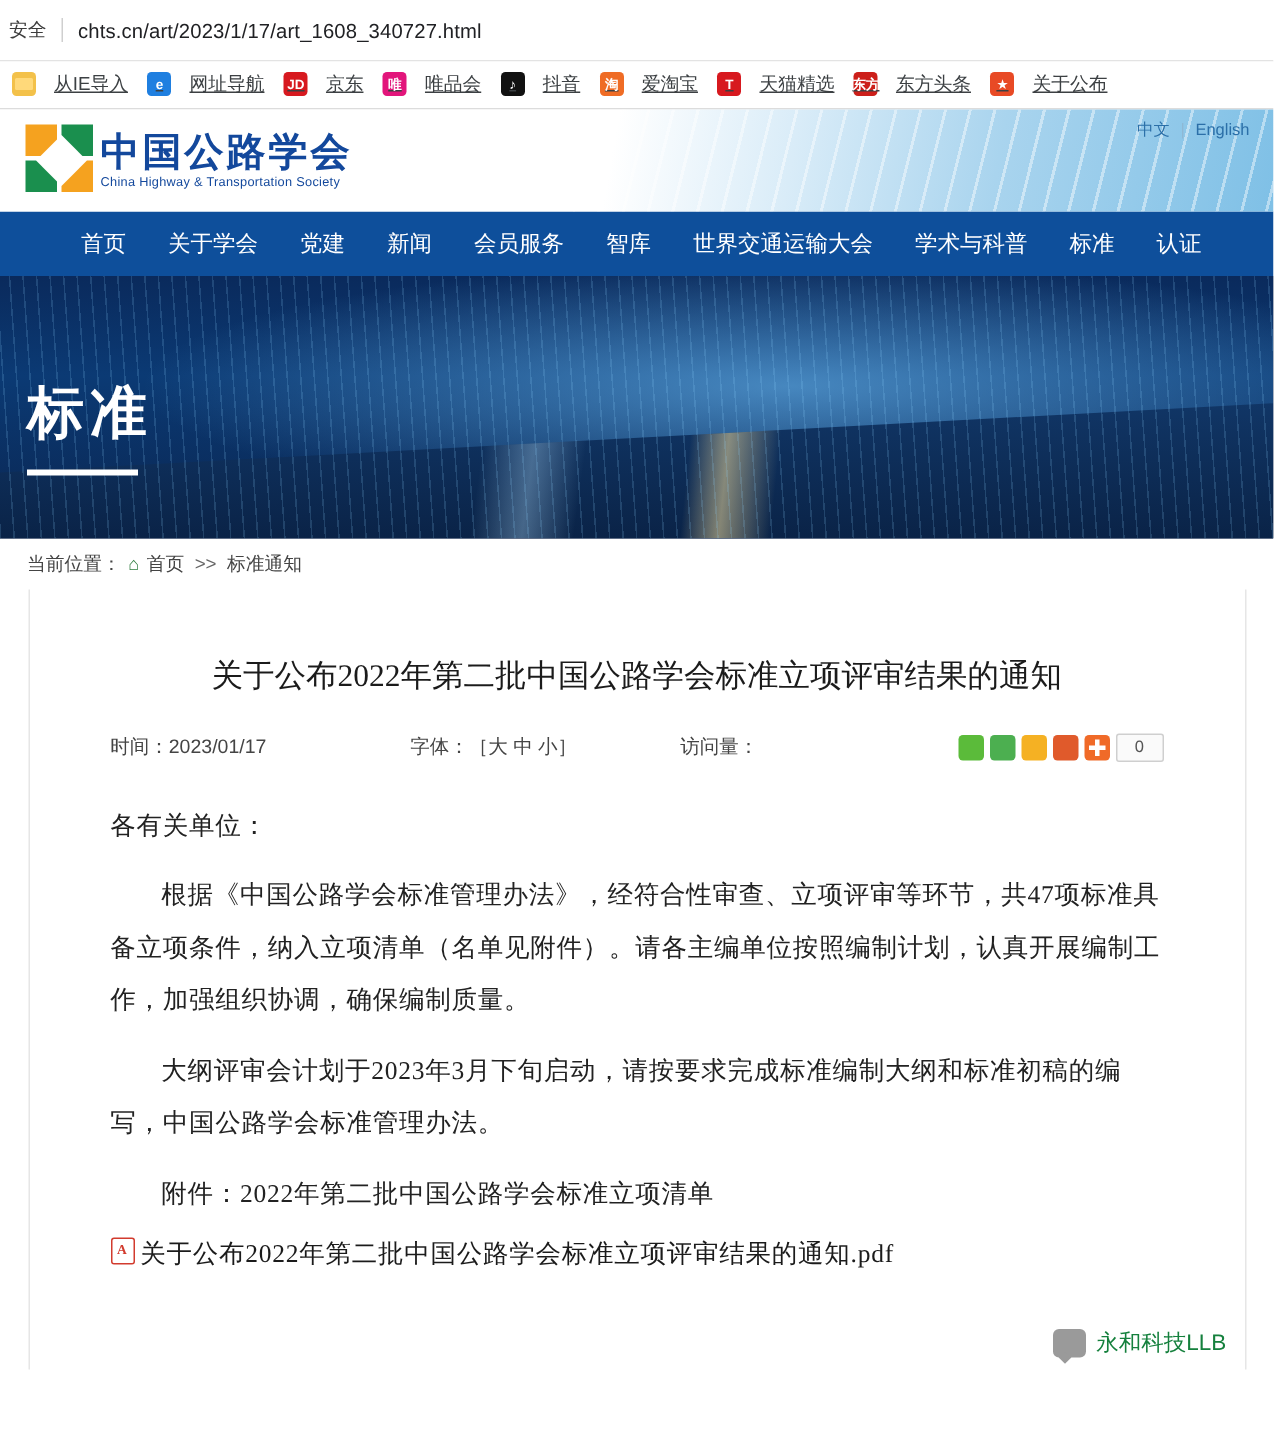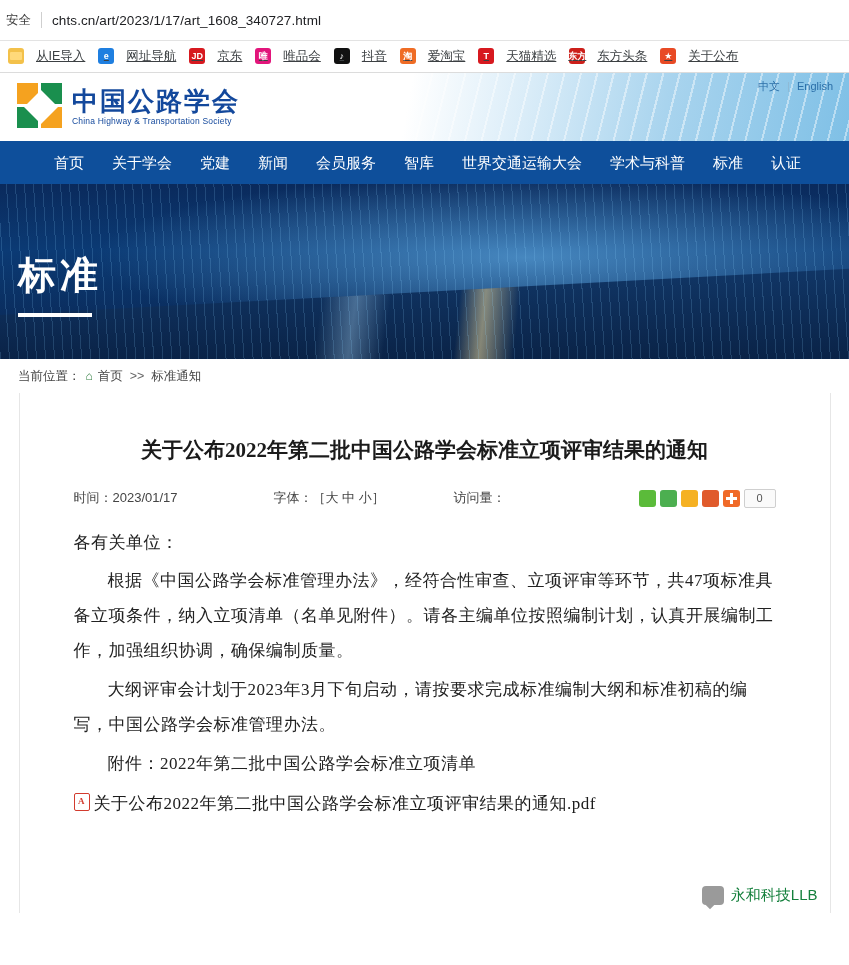--- a/index.html
+++ b/index.html
@@ -45,21 +45,21 @@
 
   
   .site-head{
     position:relative;height:68px;
     background:linear-gradient(100deg,#ffffff 0%,#ffffff 48%,#d9ecf8 62%,#a9d4ee 78%,#7fc0e6 100%);
     overflow:hidden;
   }
   .head-streaks{position:absolute;right:0;top:0;width:55%;height:100%;
     background:repeating-linear-gradient(104deg,rgba(255,255,255,.55) 0px,rgba(255,255,255,.55) 2px,rgba(255,255,255,0) 2px,rgba(255,255,255,0) 16px);
     opacity:.8;}
-  .logo{position:absolute;left:17px;top:10px;display:flex;align-items:center;gap:7px;}
+  .logo{position:absolute;left:17px;top:10px;display:flex;align-items:center;gap:2px;}
   .logo-mark{width:48px;height:48px;position:relative;}
   .logo-mark .q{position:absolute;width:21px;height:21px;}
   .logo-mark .q1{left:0;top:0;background:#f5a21f;}
   .logo-mark .q2{left:24px;top:0;background:#1a8f4e;}
   .logo-mark .q3{left:0;top:24px;background:#1a8f4e;}
   .logo-mark .q4{left:24px;top:24px;background:#f5a21f;}
   .logo-mark .mid{position:absolute;left:12px;top:12px;width:24px;height:24px;background:#fff;transform:rotate(45deg);}
   .logo-text-cn{font-family:"Liberation Serif","DejaVu Serif",serif;font-size:26px;color:#13489c;font-weight:bold;letter-spacing:2px;line-height:1.1;}
   .logo-text-en{font-size:8.5px;color:#13489c;letter-spacing:.2px;}
   .lang{position:absolute;right:16px;top:6px;font-size:11px;color:#2b6fa8;}
@@ -112,21 +112,21 @@
 
   
   .page-wrap{display:flex;justify-content:center;background:#fff;}
   .article{
     width:812px;box-sizing:border-box;
     border-left:1px solid #e6e6e6;border-right:1px solid #e6e6e6;
     padding:24px 54px 0 54px;background:#fff;min-height:520px;
     position:relative;
   }
   .art-title{
-    text-align:center;font-size:21px;color:#1b1b1b;font-weight:bold;
+    text-align:center;font-size:21px;color:#1b1b1b;font-weight:normal;
     line-height:1.5;padding:18px 0 22px;
     font-family:"Liberation Serif","DejaVu Serif",serif;
   }
   .meta{
     display:flex;align-items:center;font-size:13px;color:#444;
     padding-bottom:14px;gap:0;
   }
   .meta .m-time{width:200px;}
   .meta .m-font{width:180px;}
   .meta .m-views{flex:1;}
@@ -142,21 +142,21 @@
   .sh-count{
     min-width:30px;height:17px;border:1px solid #cfcfcf;border-radius:2px;
     font-size:11px;color:#555;display:flex;align-items:center;justify-content:center;
     background:#fafafa;
   }
 
   .body-text{
     font-family:"Liberation Serif","DejaVu Serif",serif;
     font-size:17px;color:#222;line-height:2.05;letter-spacing:.5px;
   }
-  .body-text p{margin:4px 0 4px;}
+  .body-text p{margin:12px 0 4px;}
   .indent{text-indent:2em;}
   .attach-title{margin-top:34px;text-indent:2em;}
   .attach-link{
     display:flex;align-items:flex-start;gap:4px;margin-top:6px;
     color:#1b1b1b;font-family:"Liberation Serif","DejaVu Serif",serif;font-size:17px;
   }
   .pdf-ico{
     width:14px;height:16px;background:#fff;border:1px solid #d23b2e;border-radius:2px;
     color:#d23b2e;font-size:9px;font-weight:bold;line-height:14px;text-align:center;
     flex:0 0 14px;margin-top:6px;

